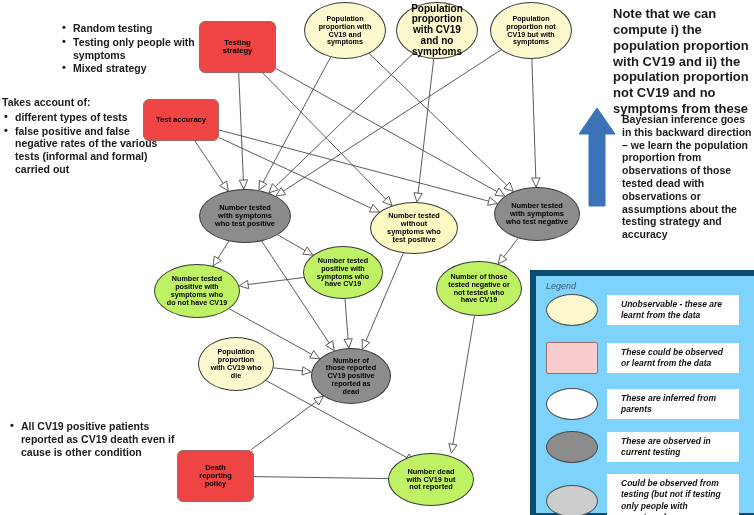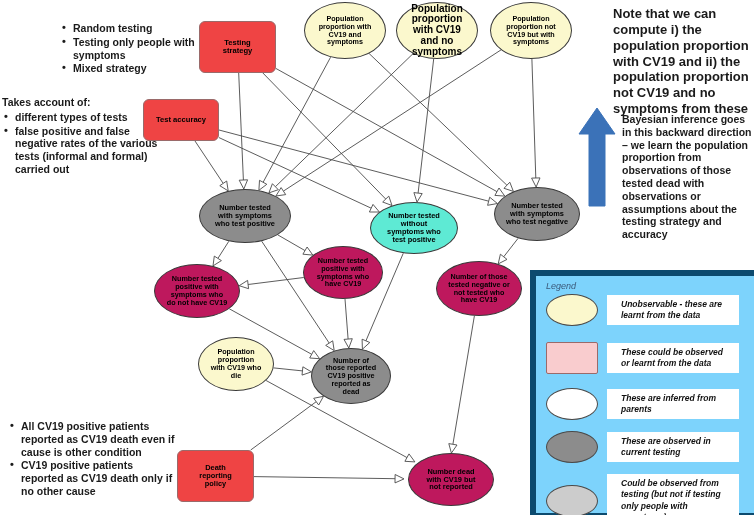--- a/index.html
+++ b/index.html
@@ -45,23 +45,23 @@
   .ellipse {
     border: 1px solid #3a3a3a;
     border-radius: 50%;
   }
   .rect {
     border: 1px solid #9a6a6a;
     border-radius: 6px;
     background: #ef4444;
   }
   .fill-yellow { background: #fbf8cd; }
-  .fill-white  { background: #be185d; }
+  .fill-white  { background: #bef264; }
   .fill-dark   { background: #8c8c8c; }
-  .fill-light  { background: #5eead4; }
+  .fill-light  { background: #fef9c3; }
 
   .textblock {
     position: absolute;
     font-weight: bold;
     color: #1a1a1a;
     line-height: 1.22;
     z-index: 6;
   }
   .textblock ul {
     margin: 0;
@@ -203,21 +203,20 @@
     <div class="lead">Takes account of:</div>
     <ul id="accuracy-list">
         <li>different types of tests</li>
         <li>false positive and false negative rates of the various tests (informal and formal) carried out</li>
       </ul>
   </div>
 
   <div class="textblock" id="ann-death" style="left:8px; top:420px; width:170px; font-size:10.5px;">
     <ul id="death-list">
         <li>All CV19 positive patients reported as CV19 death even if cause is other condition</li>
-        <li>CV19 positive patients reported as CV19 death only if no other cause</li>
       </ul>
   </div>
 
   <div class="textblock" id="ann-compute" style="left:613px; top:6px; width:140px; font-size:13px;">Note that we can compute i) the population proportion with CV19 and ii) the population proportion not CV19 and no symptoms from these</div>
 
   <div class="textblock" id="ann-bayes" style="left:622px; top:113px; width:132px; font-size:10.5px;">Bayesian inference goes in this backward direction – we learn the population proportion from observations of those tested dead with observations or assumptions about the testing strategy and accuracy</div>
 
   <svg id="blue-arrow" width="40" height="102" viewBox="0 0 40 102">
     <polygon points="19,2 37,28 27,28 27,100 11,100 11,28 1,28" fill="#3b72b8" stroke="#3b72b8" stroke-width="1"></polygon>
   </svg>
@@ -284,17 +283,17 @@
       </div>
       <div class="node ellipse fill-yellow" style="left: 198px; top: 337px; width: 76px; height: 54px; font-size: 7.2px;">
         <span>Population proportion with CV19 who die</span>
       </div>
       <div class="node ellipse fill-dark" style="left: 311px; top: 348px; width: 80px; height: 56px; font-size: 7.2px;">
         <span>Number of those reported CV19 positive reported as dead</span>
       </div>
       <div class="node rect" style="left: 177px; top: 450px; width: 77px; height: 52px; font-size: 7.4px;">
         <span>Death reporting policy</span>
       </div>
-      <div class="node ellipse fill-white" style="left: 408px; top: 453px; width: 86px; height: 53px; font-size: 7.4px;">
+      <div class="node ellipse fill-white" style="left: 388px; top: 453px; width: 86px; height: 53px; font-size: 7.4px;">
         <span>Number dead with CV19 but not reported</span>
       </div>
     </div>
 </div>
 
 </body></html>

